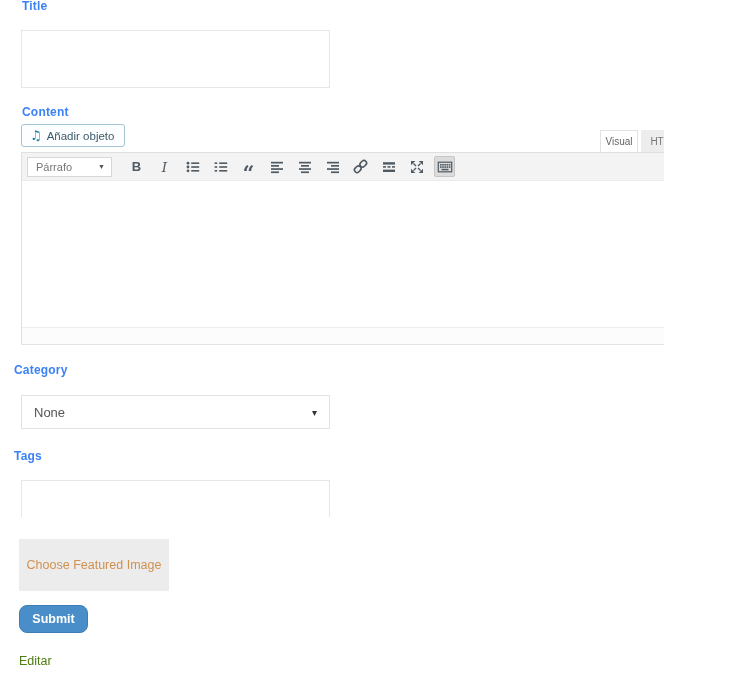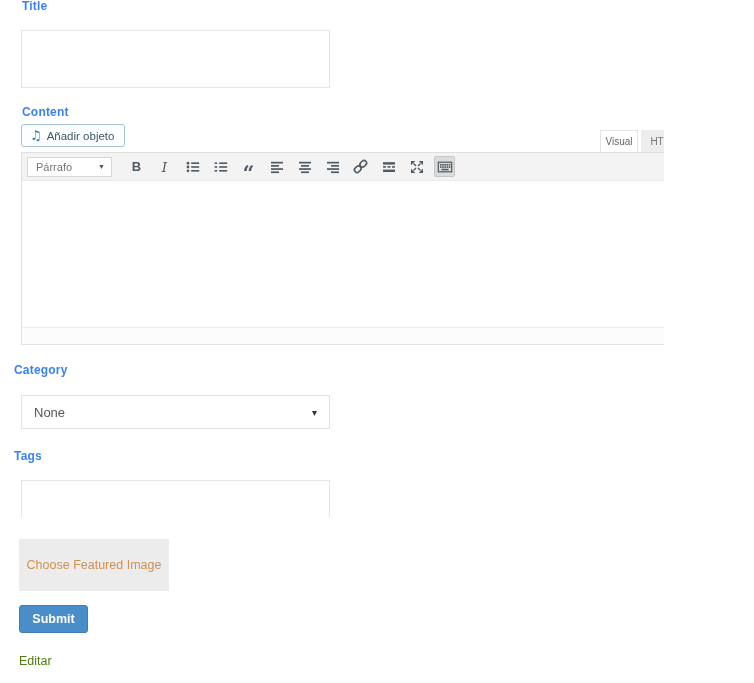--- a/index.html
+++ b/index.html
@@ -70,21 +70,21 @@
     font-size:13px; color:#555;
   }
   .select-caret { font-size:10px; color:#333; }
   .featured-btn {
     left:19px; top:539px; width:150px; height:52px; background:#ececec;
     color:#cf9150; font-size:12.5px; border:none; cursor:pointer;
     display:flex; align-items:center; justify-content:center;
   }
   .submit-btn {
     left:19px; top:605px; width:69px; height:28px;
-    background:#4a8ec9; border:1px solid #3d7eb5; border-radius:3px;
+    background:#4a8ec9; border:1px solid #3d7eb5; border-radius:8px;
     color:#fff; font-weight:700; font-size:12.5px; cursor:pointer;
     display:flex; align-items:center; justify-content:center;
   }
   .edit-link { left:19px; top:654px; font-size:12.5px; color:#4d7c0f; text-decoration:none; cursor:pointer; }
 </style>
 </head>
 <body>
 
 <div class="abs field-label" style="left:22px; top:-1px;">Title</div>
 <input class="abs text-input" style="left: 21px; top: 30px; width: 309px; height: 58px;" value="">

